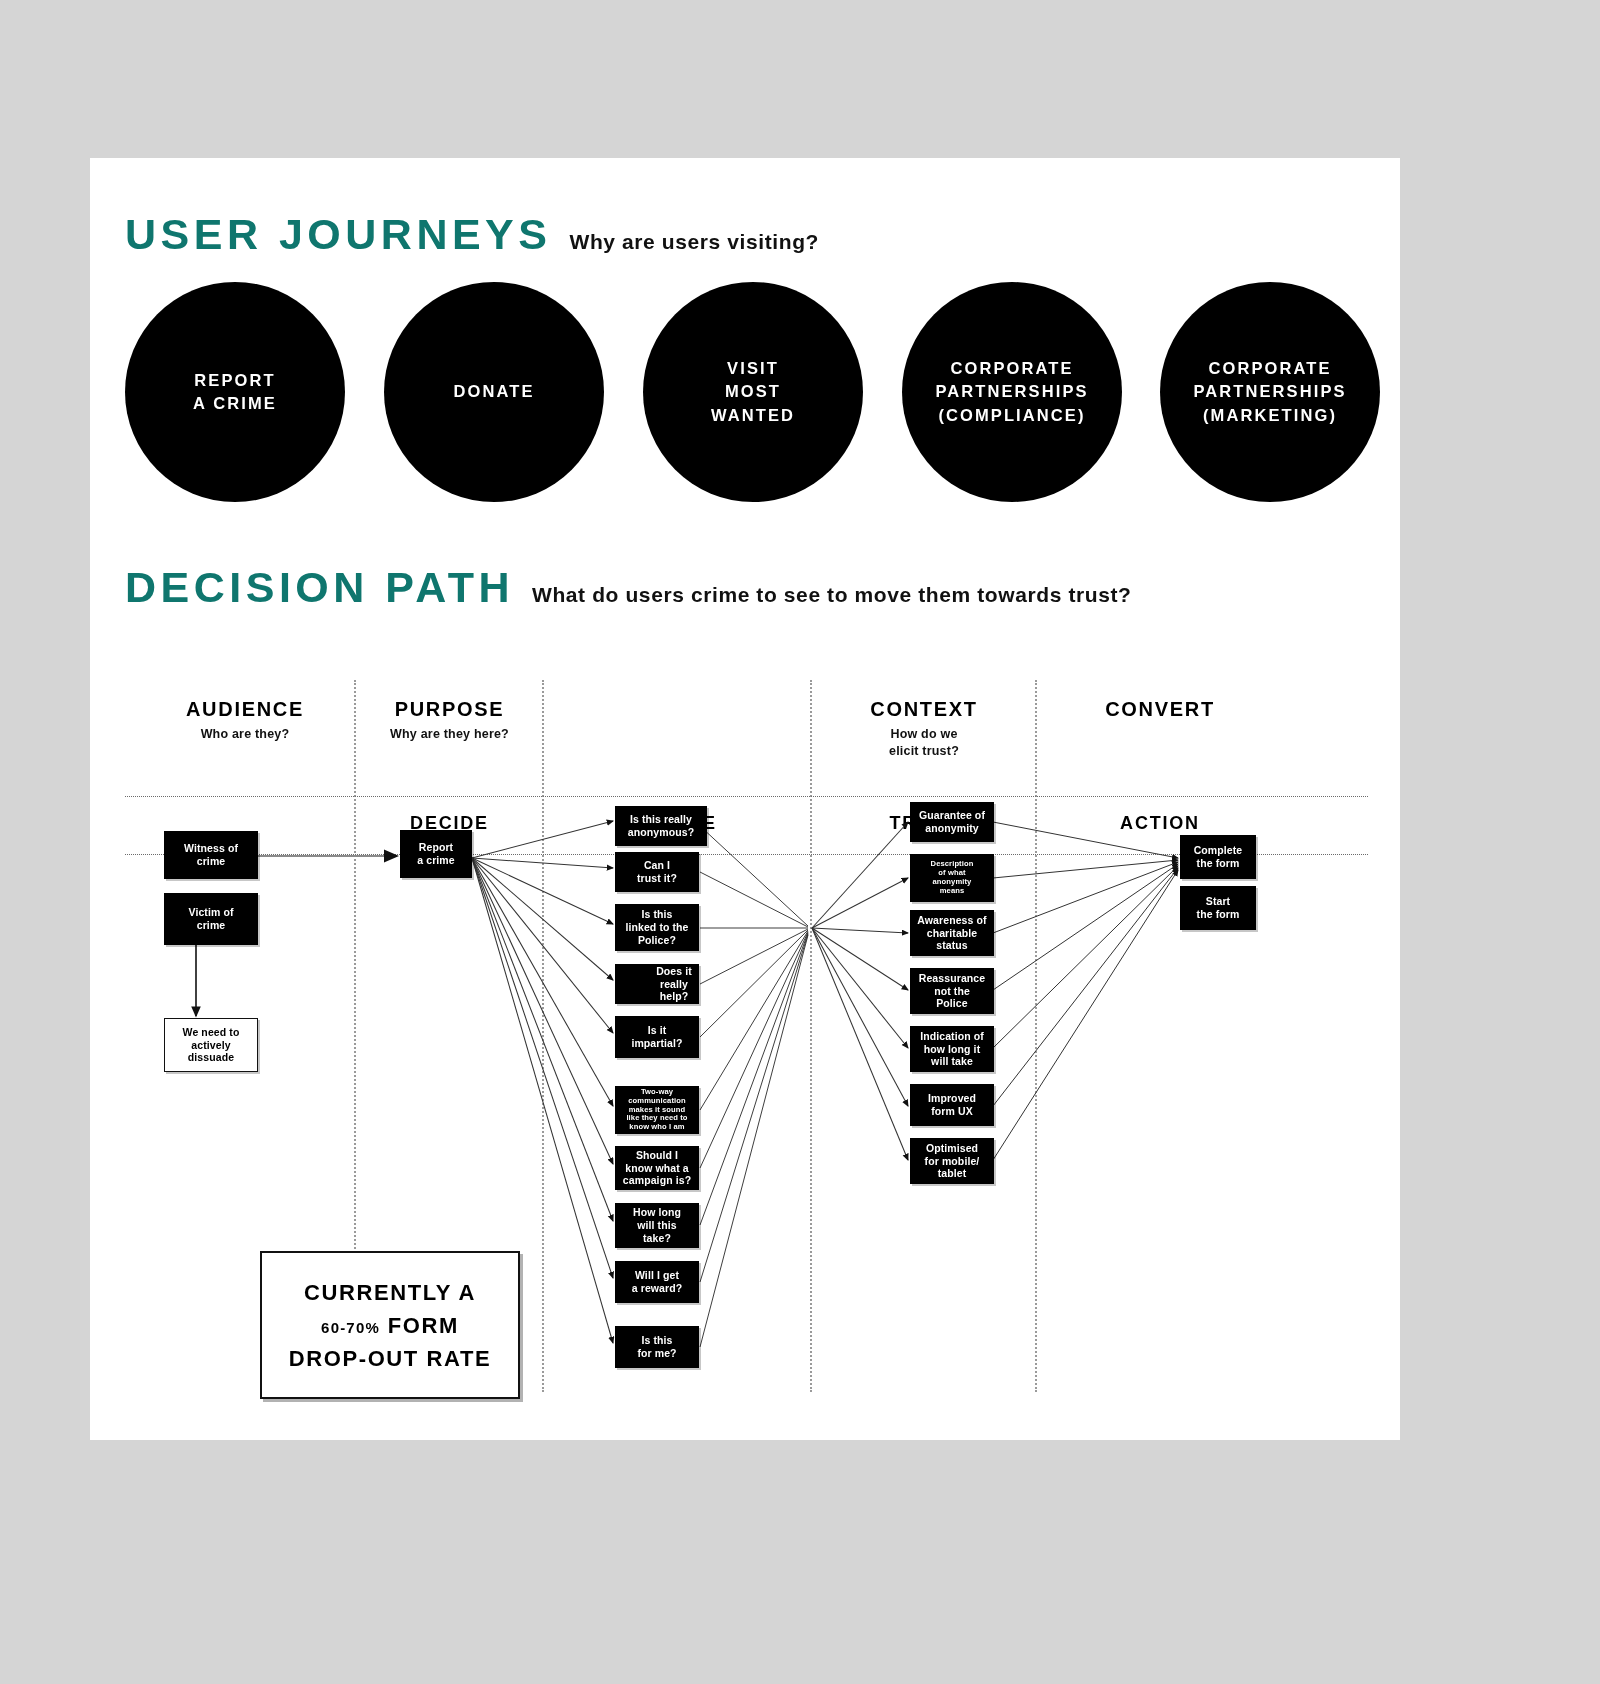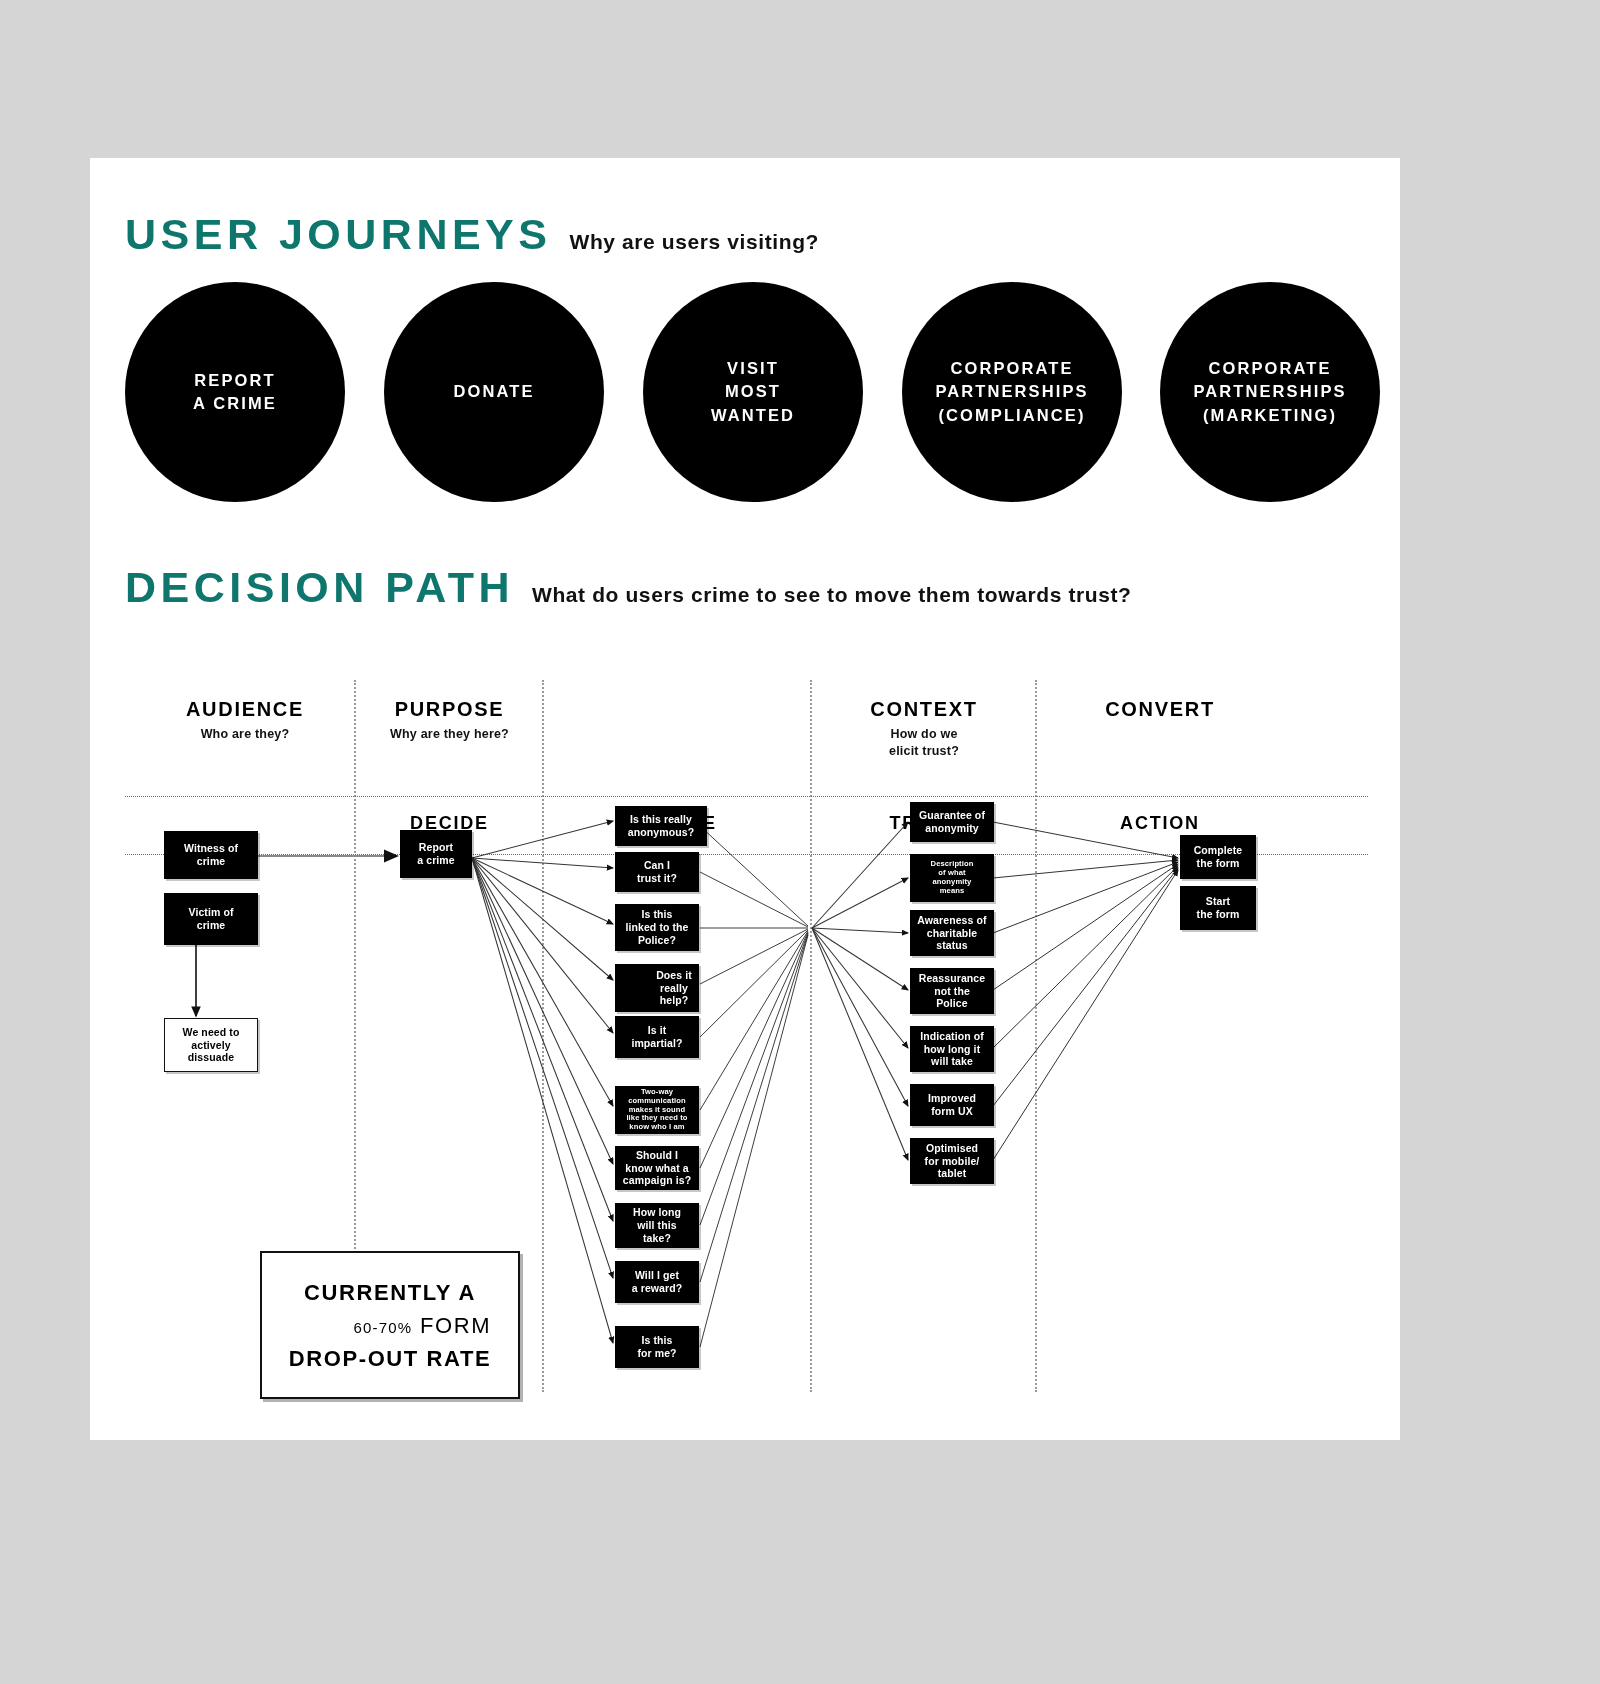--- a/index.html
+++ b/index.html
@@ -106,21 +106,21 @@
     left:170px; top:1093px;
     width:260px; height:148px;
     background:#fff;
     border:2.5px solid #111;
     box-shadow:3px 3px 0 rgba(0,0,0,0.3);
     display:flex; align-items:center; justify-content:center;
     text-align:center;
   }
   #statbox .sb-inner { line-height:1.5; }
   .sb-l1, .sb-l3 { font-size:22px; font-weight:bold; letter-spacing:1.6px; }
-  .sb-l2 { font-size:22px; font-weight:normal; letter-spacing:1.6px;text-align:right; }
+  .sb-l2 { font-size:22px; font-weight:bold; letter-spacing:1.6px; }
   .sb-pct { font-size:15px; letter-spacing:1.2px; }
 
   svg.edges { position:absolute; left:0; top:0; width:1310px; height:1282px; pointer-events:none; }
 </style>
 </head>
 <body>
 
 <div id="sheet">
 
   <div class="sec-head" style="left:35px; top:52px;">
@@ -260,21 +260,21 @@
 
   <div class="node" style="left:525px; top:648px; width:92px; height:40px;">
     <span>Is this really<br>anonymous?</span>
   </div>
   <div class="node" style="left:525px; top:694px; width:84px; height:40px;">
     <span>Can I<br>trust it?</span>
   </div>
   <div class="node" style="left:525px; top:746px; width:84px; height:47px;">
     <span>Is this<br>linked to the<br>Police?</span>
   </div>
-  <div class="node" style="left:525px; top:806px; width:84px; height:48px;padding-left:34px;">
+  <div class="node" style="left:525px; top:806px; width:84px; height:40px;padding-left:34px;">
     <span>Does it<br>really help?</span>
   </div>
   <div class="node" style="left:525px; top:858px; width:84px; height:42px;">
     <span>Is it<br>impartial?</span>
   </div>
   <div class="node tiny" style="left:525px; top:928px; width:84px; height:48px;">
     <span>Two-way<br>communication<br>makes it sound<br>like they need to<br>know who I am</span>
   </div>
   <div class="node" style="left:525px; top:988px; width:84px; height:44px;">
     <span>Should I<br>know what a<br>campaign is?</span>

